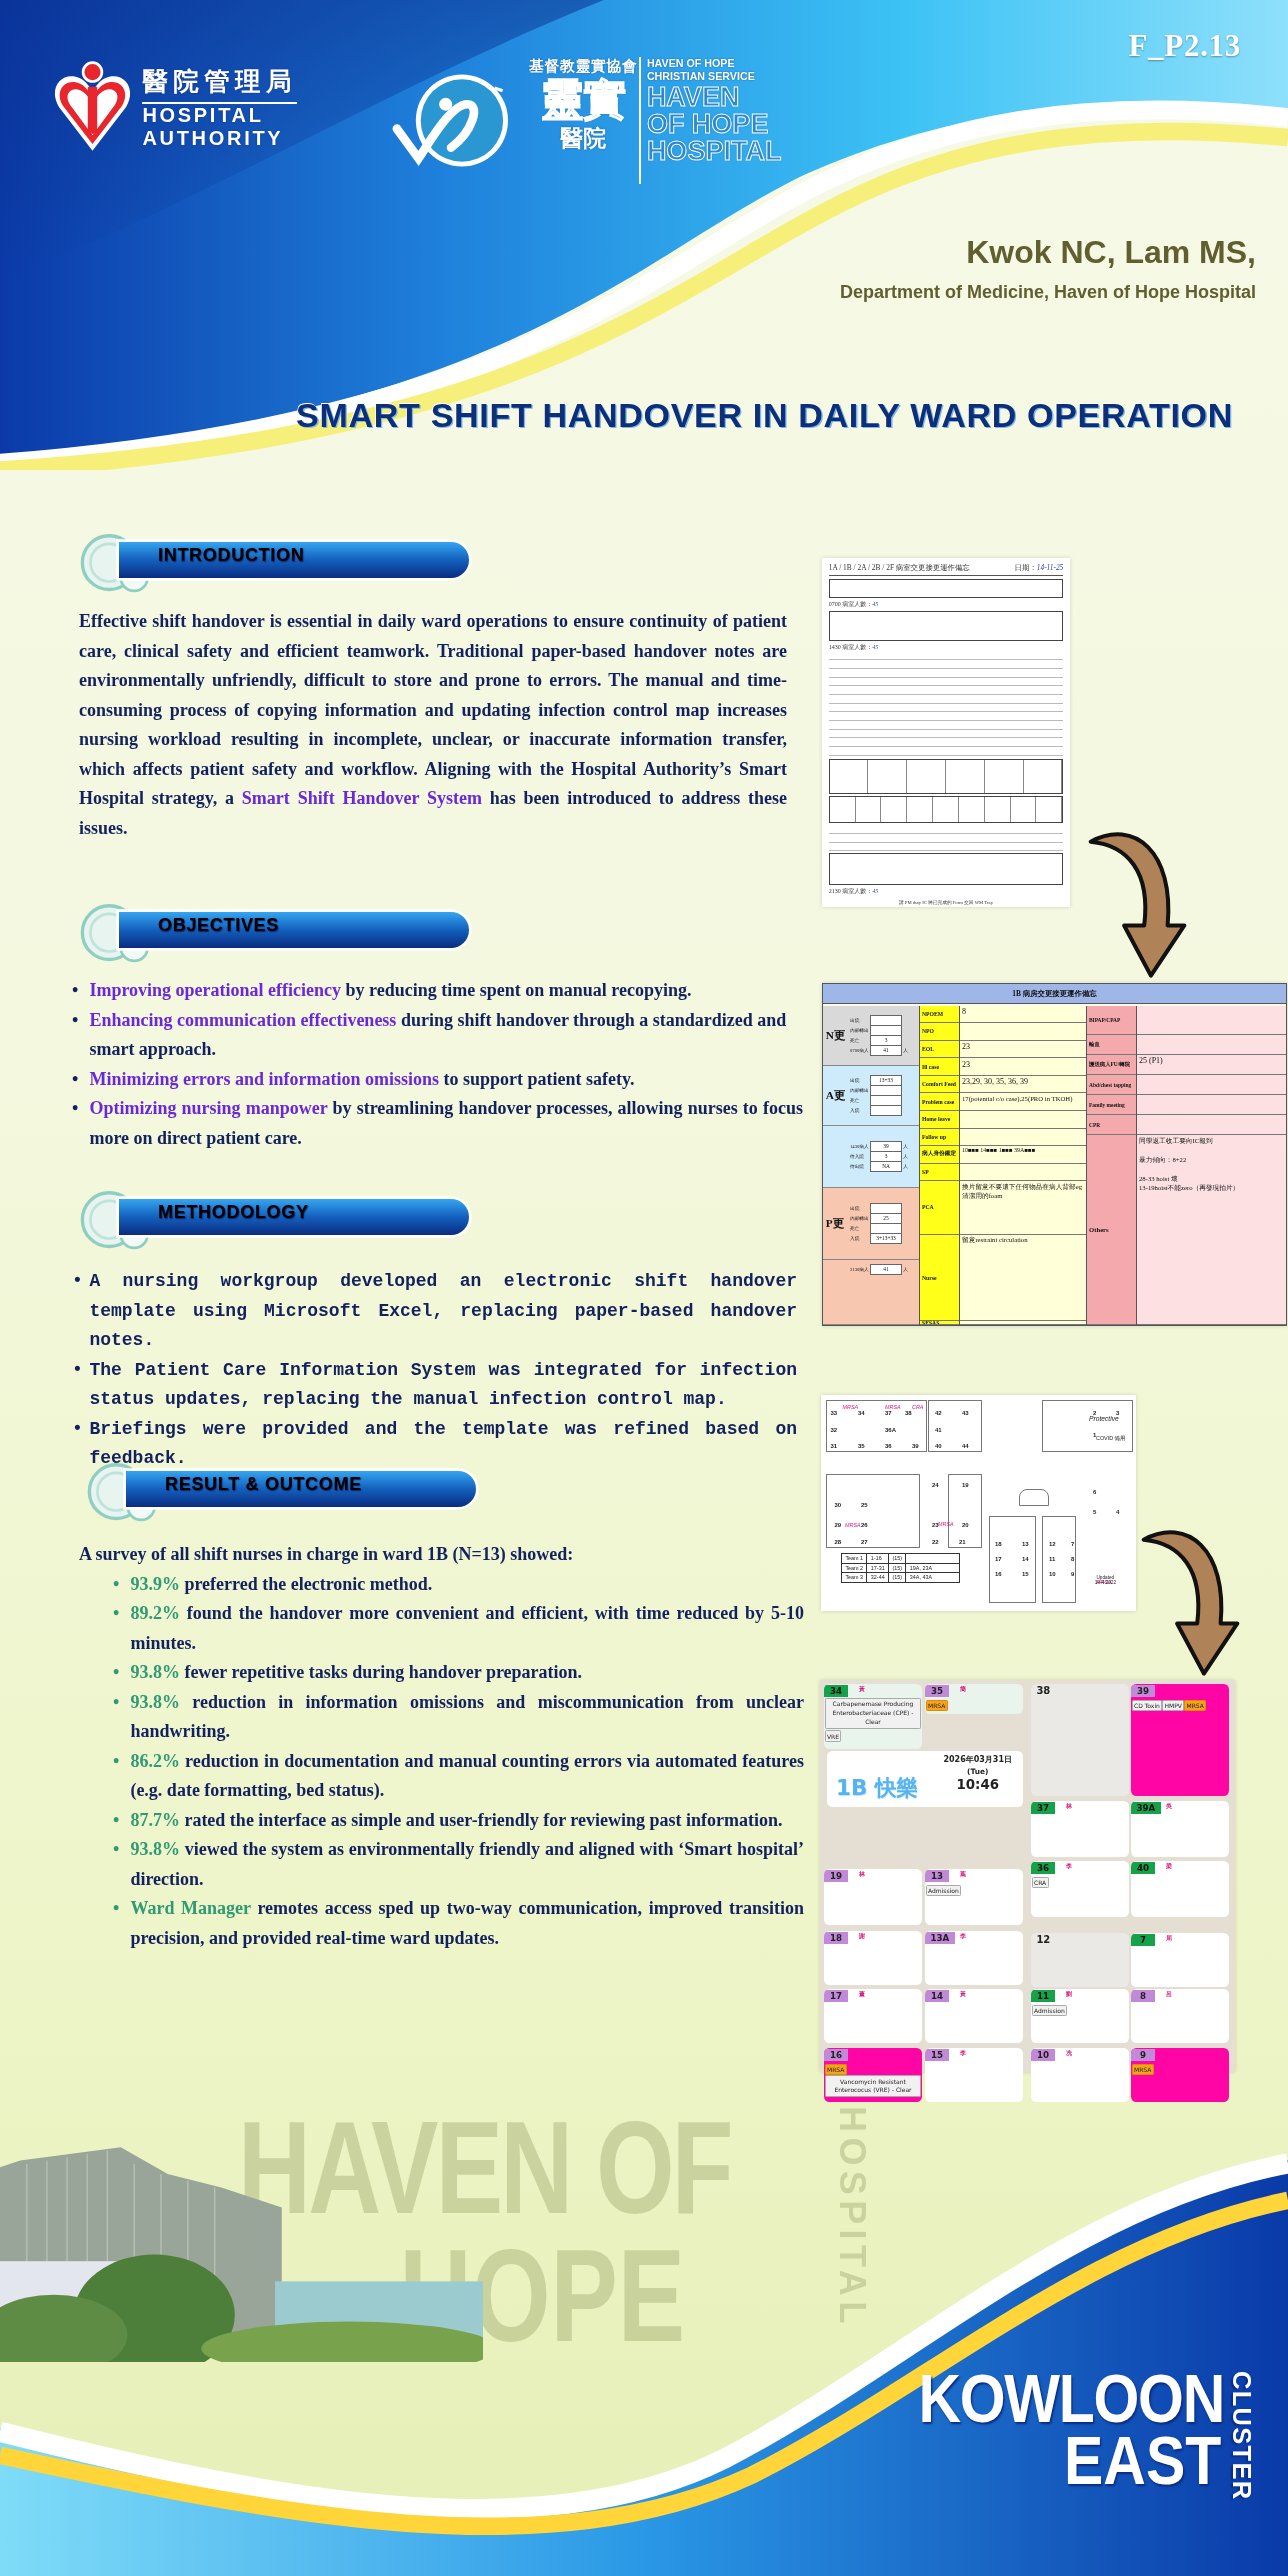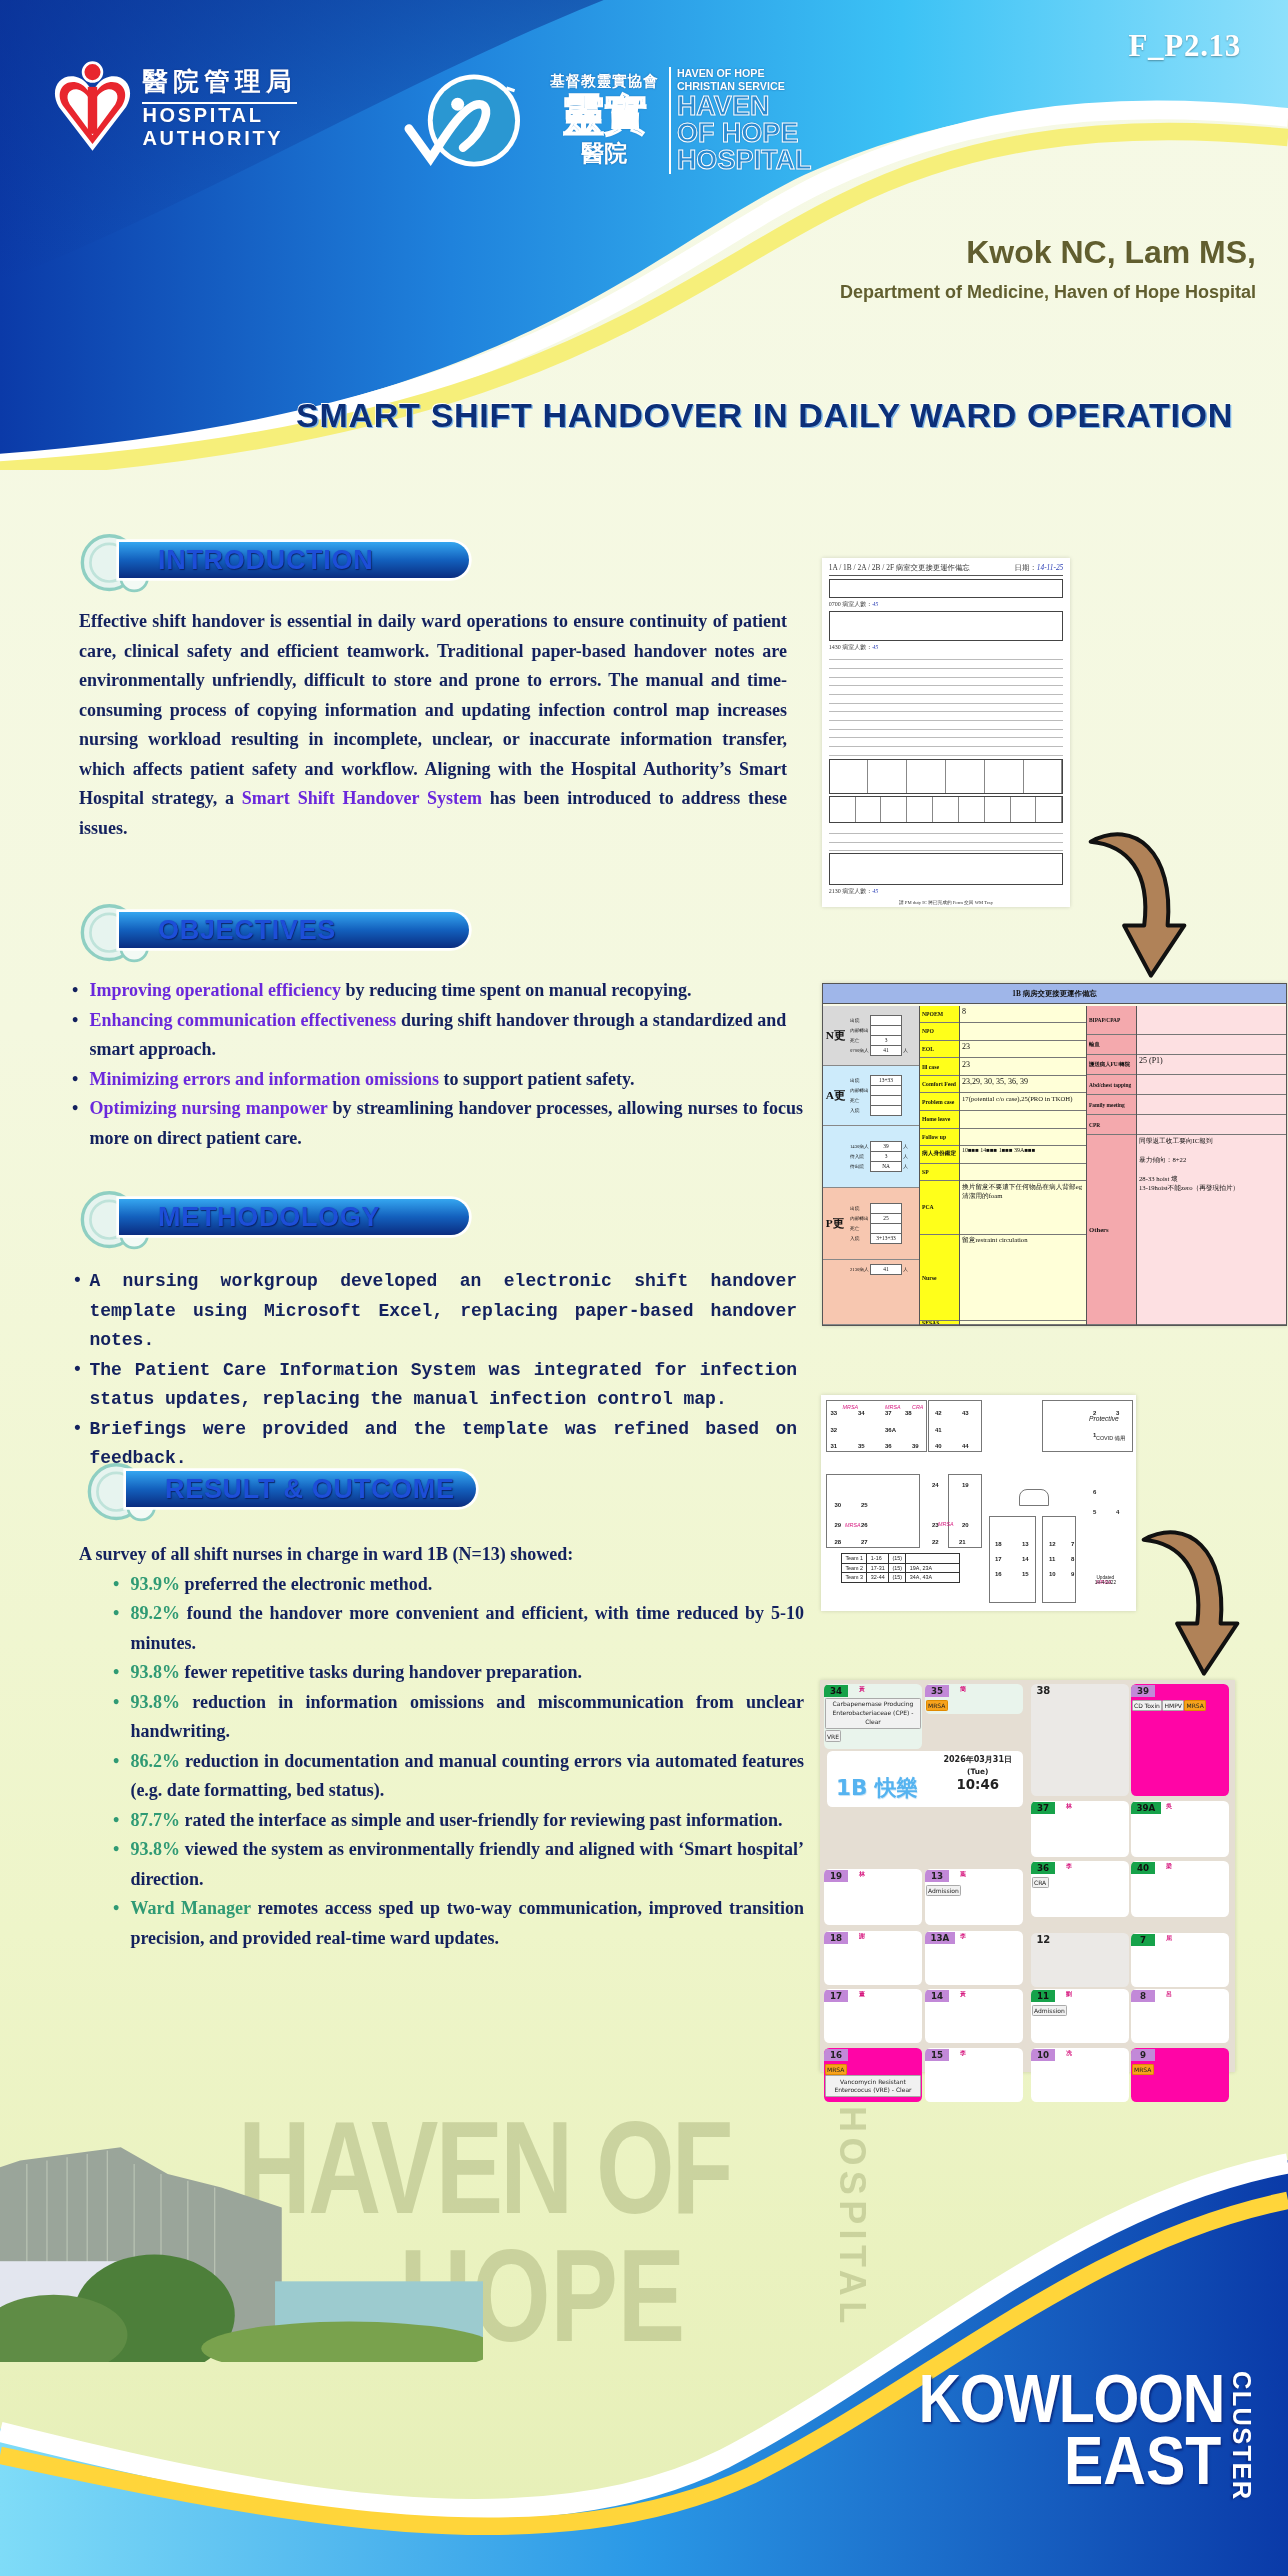--- a/index.html
+++ b/index.html
@@ -15,21 +15,21 @@
   .poster-id {
     position: absolute; right: 47px; top: 28px; color: #fff; font-weight: bold;
     font-size: 31px; font-family: "Liberation Serif", serif; letter-spacing: 0.7px;
     text-shadow: 0 1.3px 2px rgba(0,0,0,.35);
   }
   .logo-ha { position: absolute; left: 52px; top: 60px; display: flex; align-items: center; gap: 9.4px; }
   .logo-ha svg { width: 81px; height: 94px; }
   .ha-text { color: #fff; font-family: "Liberation Sans", sans-serif; font-weight: bold; text-shadow: 0 0 2px #1a3a8a; }
   .ha-text .zh { font-size: 25.5px; letter-spacing: 5.4px; border-bottom: 2px double #fff; padding-bottom: 2.7px; }
   .ha-text .en { font-size: 20px; letter-spacing: 2.7px; line-height: 23px; }
-  .logo-hoh { position: absolute; left: 398px; top: 57px; display: flex; align-items: center; gap: 11px; }
+  .logo-hoh { position: absolute; left: 386px; top: 57px; display: flex; gap: 2px; }
   .logo-hoh svg { width: 174px; height: 134px; }
   .hoh-zh { color: #fff; font-family: "Liberation Sans", sans-serif; text-shadow: 0 0 2px #1a5fa0; text-align: center; }
   .hoh-zh .small { font-size: 14.8px; letter-spacing: 0.7px; font-weight: bold; }
   .hoh-zh .big { font-size: 43px; font-weight: bold; color: #2a8ad0; -webkit-text-stroke: 1.3px #fff; line-height: 47px; }
   .hoh-zh .hosp { font-size: 23px; font-weight: bold; }
   .hoh-en { border-left: 2px solid #fff; padding-left: 5.4px; color: #fff; font-family: "Liberation Sans", sans-serif; font-weight: bold; text-shadow: 0 0 2px #1a5fa0; }
   .hoh-en .small { font-size: 10.7px; line-height: 13.4px; }
   .hoh-en .big { font-size: 27px; line-height: 27px; color: #2a8ad0; -webkit-text-stroke: 1px #fff; }
   .authors {
     position: absolute; right: 32px; top: 233px; text-align: right; color: #615e2f;
@@ -45,22 +45,22 @@
   }
   
   .banner { position: absolute; left: 79px; height: 54px; width: 396px; }
   .banner .rings { position: absolute; left: 0; top: -8px; width: 74px; height: 74px; }
   .banner .pill {
     position: absolute; left: 40px; top: 5.4px; width: 350px; height: 36px; border-radius: 0 20px 20px 0;
     background: linear-gradient(180deg, #35a6f0 0%, #1360bd 50%, #0a2c80 100%);
     box-shadow: 0 0 0 2.7px #fff;
   }
   .banner .label {
-    position: absolute; left: 79px; top: 8px; color: #1d4ed8; font-family: "Liberation Sans", sans-serif;
-    font-weight: 900; font-size: 27px; letter-spacing: 0.7px; text-shadow: 0.7px 1.3px 1.3px #0a2060;
+    position: absolute; left: 79px; top: 8px; color: #000000; font-family: "Liberation Sans", sans-serif;
+    font-weight: 900; font-size: 18px; letter-spacing: 0.7px; text-shadow: 0.7px 1.3px 1.3px #0a2060;
   }
   
   .body-text {
     position: absolute; left: 79px; width: 708px; color: #13215e;
     font-family: "Liberation Serif", serif; font-weight: bold; font-size: 18px; line-height: 29.5px;
   }
   .intro { top: 607px; text-align: justify; }
   .hl-purple { color: #6a28dc; }
   .hl-green { color: #2f9a74; }
   ul.bullets { list-style: none; }

